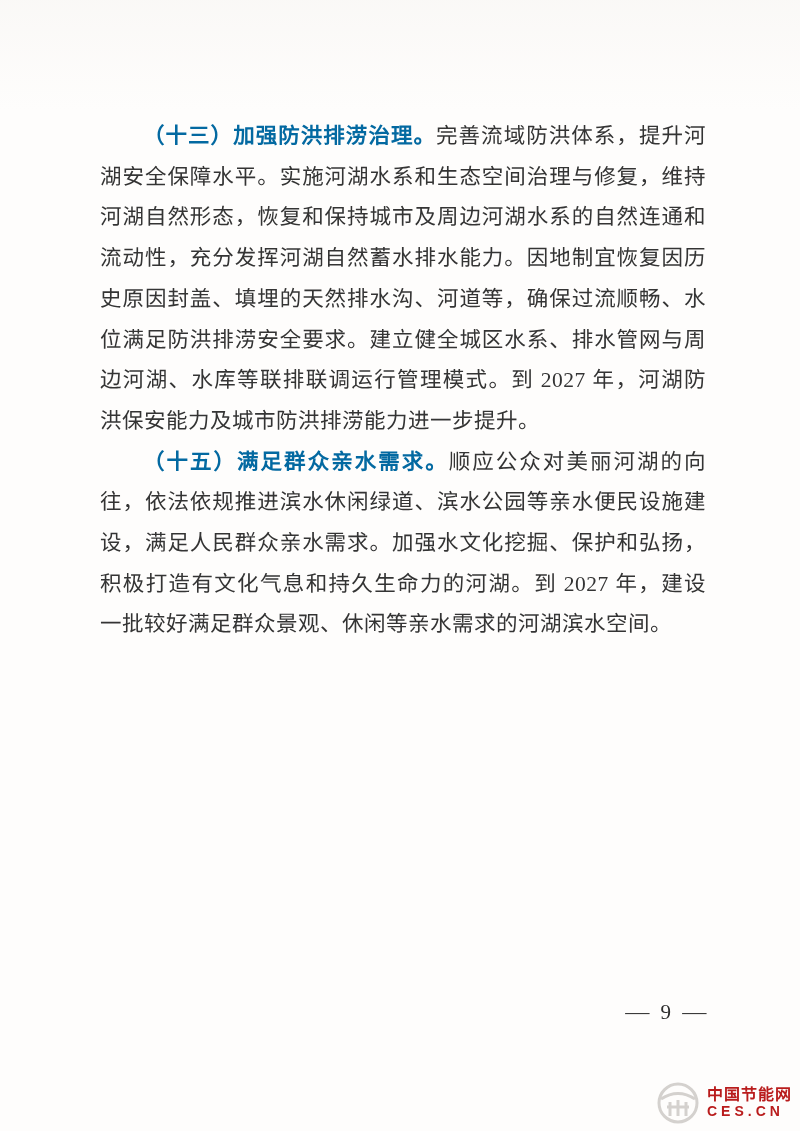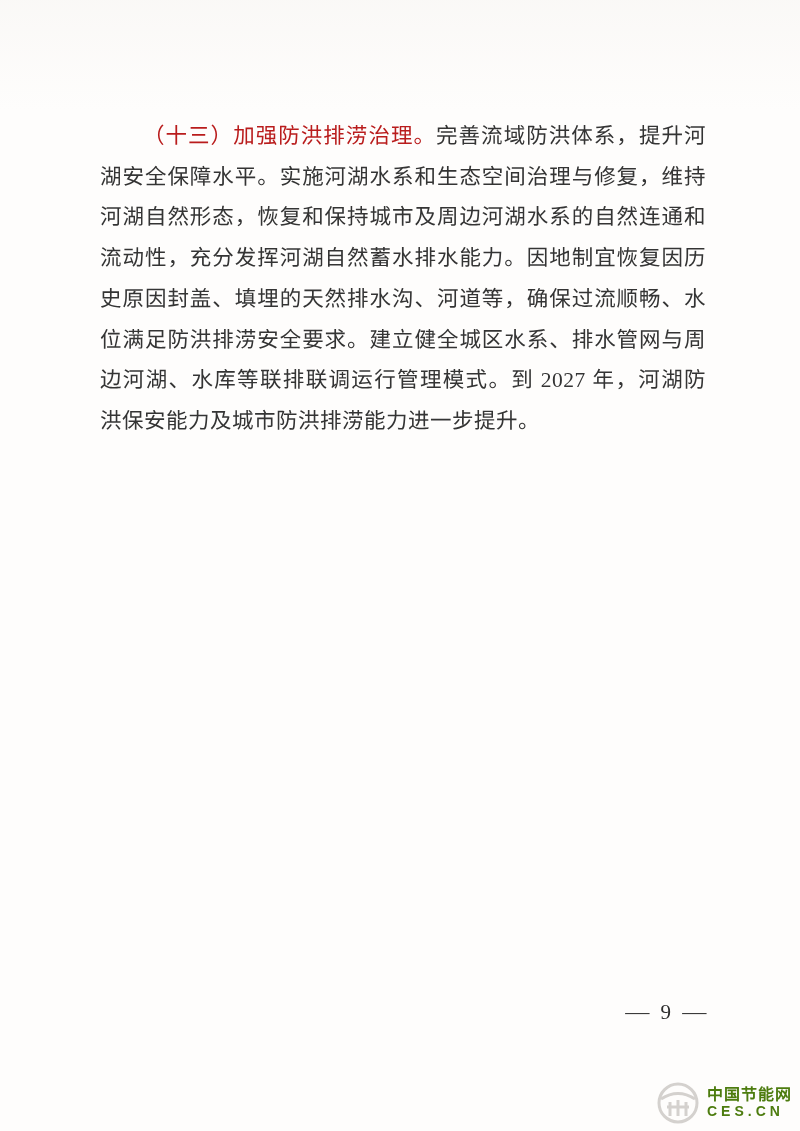--- a/index.html
+++ b/index.html
@@ -36,22 +36,22 @@
     letter-spacing: 0.5px;
   }
   .content p {
     margin: 0;
     text-indent: 2em;
   }
   .content p.continuation {
     text-indent: 0;
   }
   .para-heading {
-    font-weight: normal;
-    color: #b91c1c;
+    font-weight: bold;
+    color: #0369a1;
   }
   .footer {
     position: absolute;
     top: 1000px;
     left: 0;
     width: 706px;
     text-align: right;
     font-size: 21px;
     color: #2e2e2e;
     letter-spacing: 1px;
@@ -65,21 +65,21 @@
     display: inline-block;
     transform: scaleX(1.15);
   }
   .watermark {
     position: absolute;
     right: 8px;
     top: 1080px;
     display: flex;
     align-items: center;
     gap: 4px;
-    color: #4d7c0f;
+    color: #b91c1c;
     user-select: none;
   }
   .wm-logo {
     flex: 0 0 auto;
   }
   .wm-text {
     display: flex;
     flex-direction: column;
     line-height: 1.05;
   }
@@ -99,20 +99,21 @@
 </head>
 <body>
 
 <div class="page">
 
   <div class="content">
 
     <p><span class="para-heading">（十三）加强防洪排涝治理。</span><span>完善流域防洪体系，提升河湖安全保障水平。实施河湖水系和生态空间治理与修复，维持河湖自然形态，恢复和保持城市及周边河湖水系的自然连通和流动性，充分发挥河湖自然蓄水排水能力。因地制宜恢复因历史原因封盖、填埋的天然排水沟、河道等，确保过流顺畅、水位满足防洪排涝安全要求。建立健全城区水系、排水管网与周边河湖、水库等联排联调运行管理模式。到 2027 年，河湖防洪保安能力及城市防洪排涝能力进一步提升。</span></p>
 
 
+    <p><span class="para-heading">（十五）满足群众亲水需求。</span><span>顺应公众对美丽河湖的向往，依法依规推进滨水休闲绿道、滨水公园等亲水便民设施建设，满足人民群众亲水需求。加强水文化挖掘、保护和弘扬，积极打造有文化气息和持久生命力的河湖。到 2027 年，建设一批较好满足群众景观、休闲等亲水需求的河湖滨水空间。</span></p>
   </div>
 
   <div class="footer">
     <span class="dash">—</span><span class="pgnum">9</span><span class="dash">—</span>
   </div>
 
   <div class="watermark">
     <svg class="wm-logo" width="50" height="46" viewBox="0 0 50 46" fill="none" xmlns="http://www.w3.org/2000/svg">
       <circle cx="25" cy="23" r="19" stroke="#d4d1ce" stroke-width="3"></circle>
       <path d="M8 19 Q25 8 42 19" stroke="#d4d1ce" stroke-width="3" fill="none"></path>

